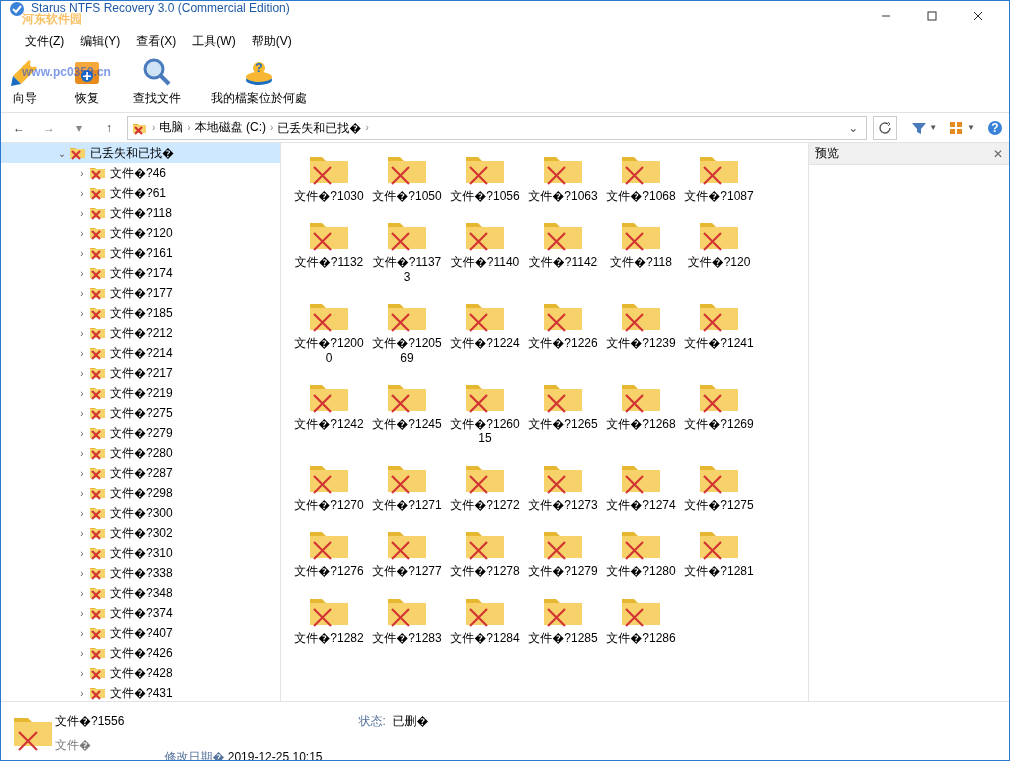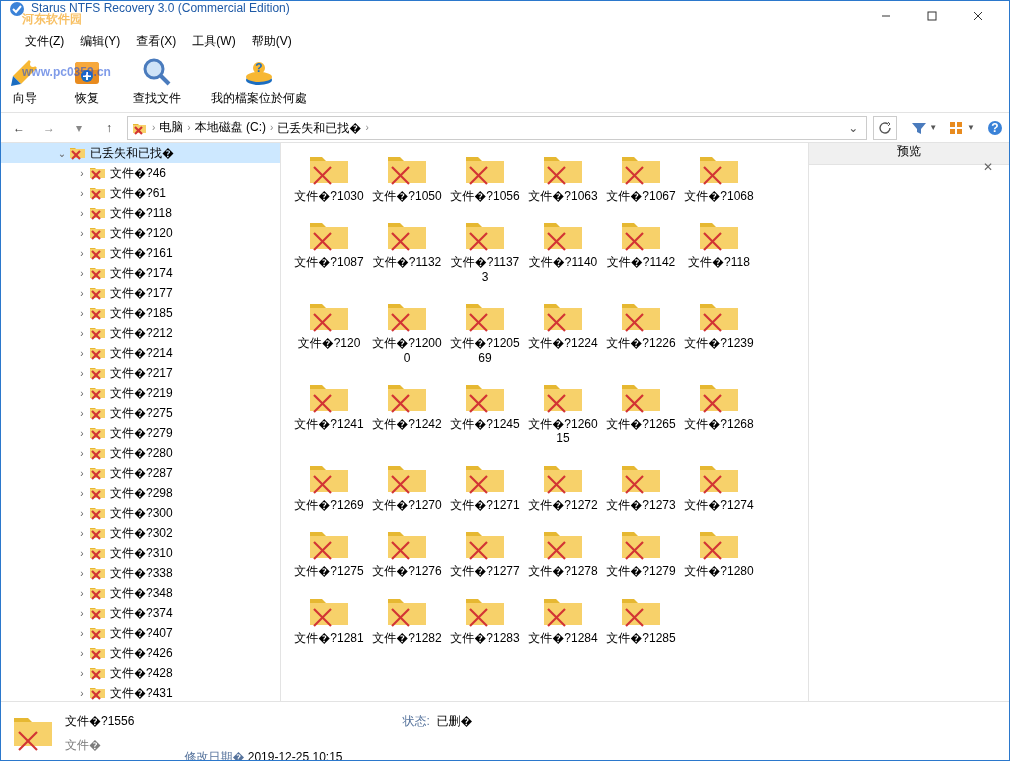--- a/index.html
+++ b/index.html
@@ -30,27 +30,27 @@
 .tree-row { display: flex; align-items: center; height: 20px; cursor: pointer; white-space: nowrap; padding-right: 4px; }
 .tree-row.selected { background: #cde8ff; }
 .tree-exp { width: 14px; text-align: center; color: #666; font-size: 10px; }
 .folder-ic { width: 18px; height: 16px; position: relative; margin-right: 3px; flex-shrink: 0; }
 .file-pane { flex: 1; border-right: 1px solid #e3e3e3; overflow-y: scroll; overflow-x: hidden; padding: 6px 4px 6px 10px; position: relative; }
 .icon-grid { display: flex; flex-wrap: wrap; gap: 2px 2px; }
 .icon-item { width: 76px; display: flex; flex-direction: column; align-items: center; cursor: pointer; padding: 2px; margin-bottom: 8px; }
 .big-folder { width: 44px; height: 36px; position: relative; margin-bottom: 2px; }
 .icon-label { text-align: center; word-break: break-all; line-height: 1.2; }
 .preview-pane { width: 200px; }
-.preview-header { height: 22px; background: #f0f0f0; border-bottom: 1px solid #e3e3e3; display: flex; align-items: center; padding: 0 16px; flex-direction: column; }
+.preview-header { height: 22px; background: #f0f0f0; border-bottom: 1px solid #e3e3e3; display: flex; align-items: center; padding: 0 6px; }
 .preview-header .cls { margin-left: auto; cursor: pointer; color: #666; }
-.statusbar { height: 58px; border-top: 1px solid #e3e3e3; display: flex; padding: 6px 10px; gap: 10px; align-items: flex-start; }
+.statusbar { height: 58px; border-top: 1px solid #e3e3e3; display: flex; padding: 6px 10px; align-items: flex-start; }
 .status-icon { width: 44px; height: 44px; position: relative; }
 .status-col { display: flex; flex-direction: column; gap: 6px; padding-top: 4px; }
 .status-col.c2 { margin-left: 40px; margin-top: 36px; }
-.status-col.c3 { margin-left: 50px; }
+.status-col.c3 { margin-left: 36px; }
 .status-label { color: #56739c; }
 
 .fbody { fill: #f7d16a; }
 .ftab { fill: #e6b832; }
 .xmark { stroke: #d23434; stroke-width: 2.2; fill: none; }
 </style>
 </head>
 <body>
 
 <div class="watermark">
@@ -513,29 +513,20 @@
             </svg></div>
           <div class="icon-label">文件�?1063</div>
         </div>
         <div class="icon-item">
           <div class="big-folder"><svg width="44" height="36">
               <path class="ftab" d="M3 6 h12 l4 4 h22 v2 h-38 z"></path>
               <path class="fbody" d="M3 10 h38 v22 h-38 z"></path>
               <line x1="7" y1="16" x2="24" y2="33" class="xmark" stroke-width="3"></line>
               <line x1="24" y1="16" x2="7" y2="33" class="xmark" stroke-width="3"></line>
             </svg></div>
-          <div class="icon-label">文件�?1067</div>
-        </div>
-        <div class="icon-item">
-          <div class="big-folder"><svg width="44" height="36">
-              <path class="ftab" d="M3 6 h12 l4 4 h22 v2 h-38 z"></path>
-              <path class="fbody" d="M3 10 h38 v22 h-38 z"></path>
-              <line x1="7" y1="16" x2="24" y2="33" class="xmark" stroke-width="3"></line>
-              <line x1="24" y1="16" x2="7" y2="33" class="xmark" stroke-width="3"></line>
-            </svg></div>
           <div class="icon-label">文件�?1068</div>
         </div>
         <div class="icon-item">
           <div class="big-folder"><svg width="44" height="36">
               <path class="ftab" d="M3 6 h12 l4 4 h22 v2 h-38 z"></path>
               <path class="fbody" d="M3 10 h38 v22 h-38 z"></path>
               <line x1="7" y1="16" x2="24" y2="33" class="xmark" stroke-width="3"></line>
               <line x1="24" y1="16" x2="7" y2="33" class="xmark" stroke-width="3"></line>
             </svg></div>
           <div class="icon-label">文件�?1087</div>
@@ -838,20 +829,29 @@
           <div class="icon-label">文件�?1284</div>
         </div>
         <div class="icon-item">
           <div class="big-folder"><svg width="44" height="36">
               <path class="ftab" d="M3 6 h12 l4 4 h22 v2 h-38 z"></path>
               <path class="fbody" d="M3 10 h38 v22 h-38 z"></path>
               <line x1="7" y1="16" x2="24" y2="33" class="xmark" stroke-width="3"></line>
               <line x1="24" y1="16" x2="7" y2="33" class="xmark" stroke-width="3"></line>
             </svg></div>
           <div class="icon-label">文件�?1285</div>
+        </div>
+        <div class="icon-item">
+          <div class="big-folder"><svg width="44" height="36">
+              <path class="ftab" d="M3 6 h12 l4 4 h22 v2 h-38 z"></path>
+              <path class="fbody" d="M3 10 h38 v22 h-38 z"></path>
+              <line x1="7" y1="16" x2="24" y2="33" class="xmark" stroke-width="3"></line>
+              <line x1="24" y1="16" x2="7" y2="33" class="xmark" stroke-width="3"></line>
+            </svg></div>
+          <div class="icon-label">文件�?1286</div>
         </div>
       </div>
   </div>
 
   <div class="preview-pane">
     <div class="preview-header">
       <span>预览</span>
       <span class="cls">✕</span>
     </div>
   </div>

